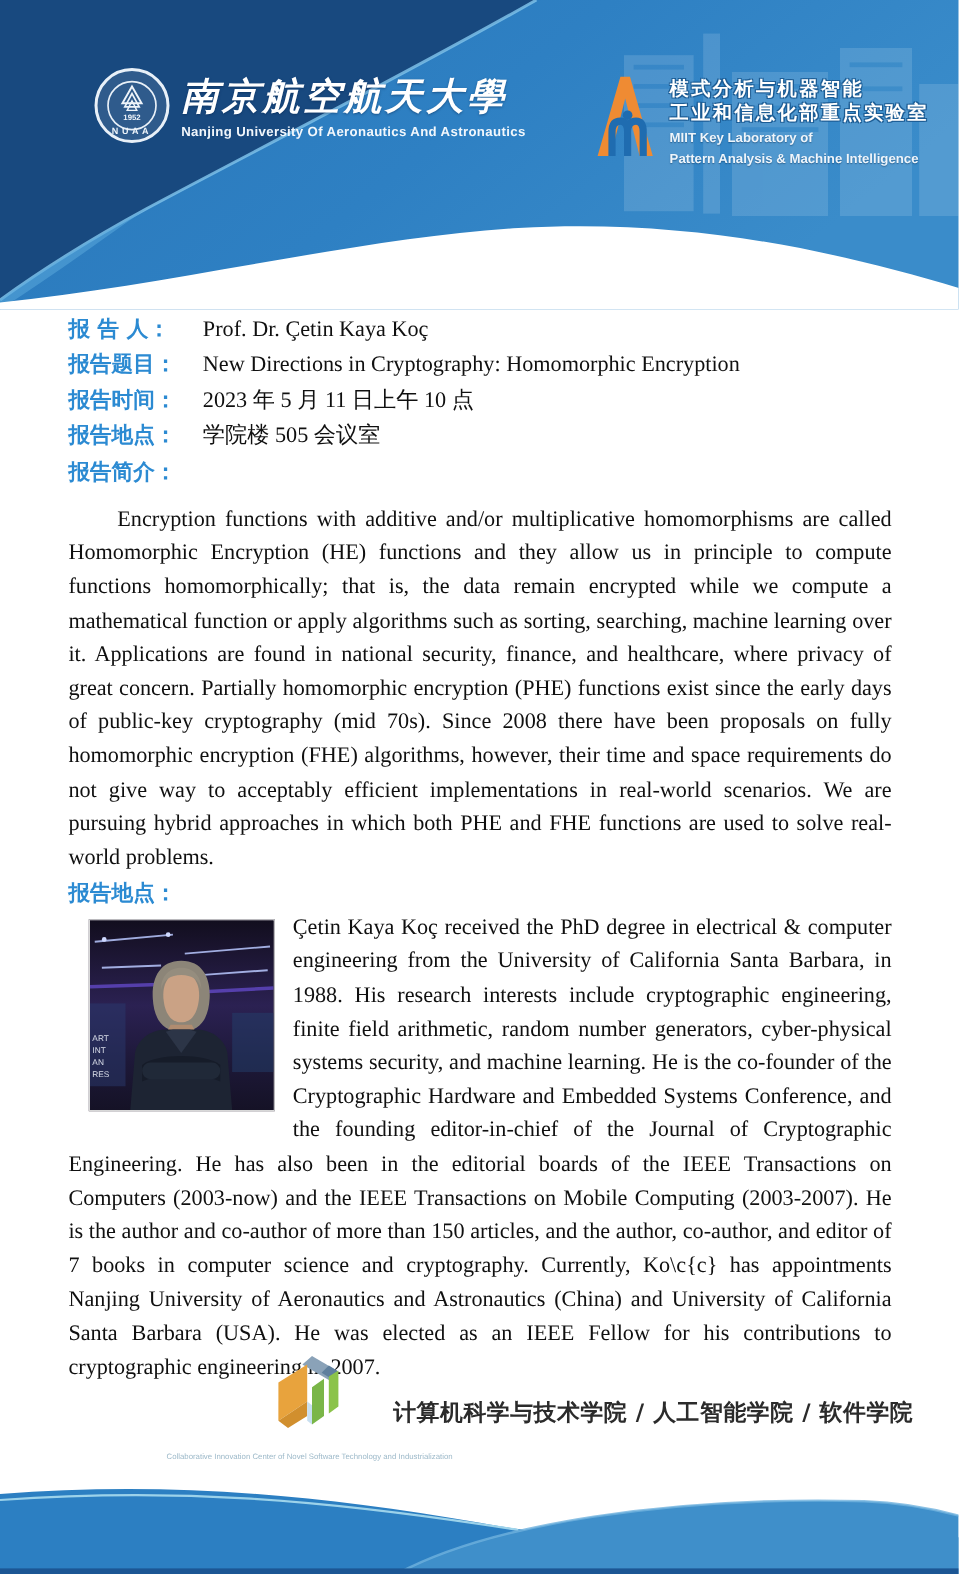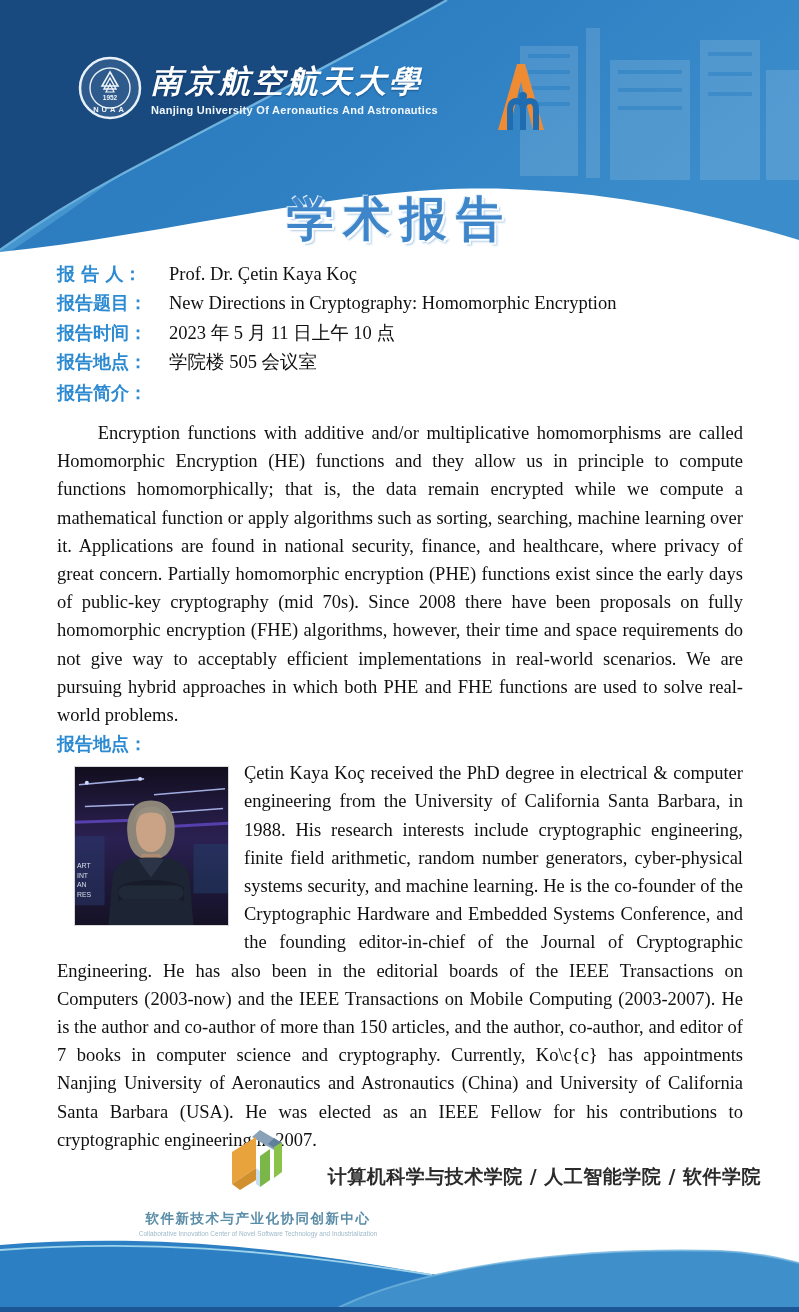--- a/index.html
+++ b/index.html
@@ -110,23 +110,28 @@
         <div class="nuaa-en">Nanjing University Of Aeronautics And Astronautics</div>
       </div>
     </div>
 
     <div class="pami-logo">
       <svg width="52" height="72" viewBox="0 0 52 72">
         <path d="M4 70 L23 4 H31 L50 70 H39 L27 22 L15 70 Z" fill="#ef8b33"></path>
         <path d="M16 70 V50 Q16 41 23 41 Q29 41 29 50 V70 M29 50 Q29 41 36 41 Q42 41 42 50 V70" fill="none" stroke="#1f6cb0" stroke-width="6"></path>
         <circle cx="29" cy="36" r="4" fill="#1f6cb0"></circle>
       </svg>
-    </div>
-
-    <div class="page-title">学术报告</div>
+      <div class="pami-text">
+        <div class="pami-cn">模式分析与机器智能</div>
+        <div class="pami-cn">工业和信息化部重点实验室</div>
+        <div class="pami-en">MIIT Key Laboratory of</div>
+        <div class="pami-en">Pattern Analysis &amp; Machine Intelligence</div>
+      </div>
+    </div>
+
   </div>
 
   <div class="content">
 
     <div class="info-row">
       <span class="info-label">报 告 人：</span>
       <span class="info-value">Prof. Dr. Çetin Kaya Koç</span>
     </div>
     <div class="info-row">
       <span class="info-label">报告题目：</span>
@@ -198,21 +203,20 @@
   <div class="cic-block">
     <svg width="80" height="76" viewBox="0 0 80 76">
       <polygon points="42,2 64,15 56,22 34,9" fill="#8aa2b8"></polygon>
       <polygon points="56,10 64,15 58,21 50,16" fill="#5f7f9d"></polygon>
       <polygon points="14,24 38,9 38,40 14,56" fill="#e8a33d"></polygon>
       <polygon points="14,56 38,40 38,52 22,62" fill="#d18f2e"></polygon>
       <polygon points="42,28 52,21 52,52 42,59" fill="#7ab648"></polygon>
       <polygon points="56,19 64,14 64,44 56,50" fill="#8bc34a"></polygon>
       <polygon points="38,40 42,43 42,59 38,56" fill="#c8dff0"></polygon>
     </svg>
-    <div class="cic-cn">软件新技术与产业化协同创新中心</div>
     <div class="cic-en">Collaborative Innovation Center of Novel Software Technology and Industrialization</div>
   </div>
 
   <div class="departments">计算机科学与技术学院 / 人工智能学院 / 软件学院</div>
 
   <svg class="footer-wave" width="799" height="75" viewBox="0 0 799 75">
     <path d="M0,8 C130,-2 250,6 400,32 C540,56 660,60 799,44 L799,75 L0,75 Z" fill="#2c7fc2"></path>
     <path d="M0,13 C140,3 262,11 432,38" fill="none" stroke="#a8dbee" stroke-width="1.8" opacity="0.9"></path>
     <path d="M330,75 C410,32 560,10 720,14 C750,15 780,21 799,26 L799,75 Z" fill="#3f8fca"></path>
     <path d="M330,75 C410,32 560,10 720,14 C750,15 780,21 799,26" fill="none" stroke="#6fb1dd" stroke-width="2" opacity="0.8"></path>

